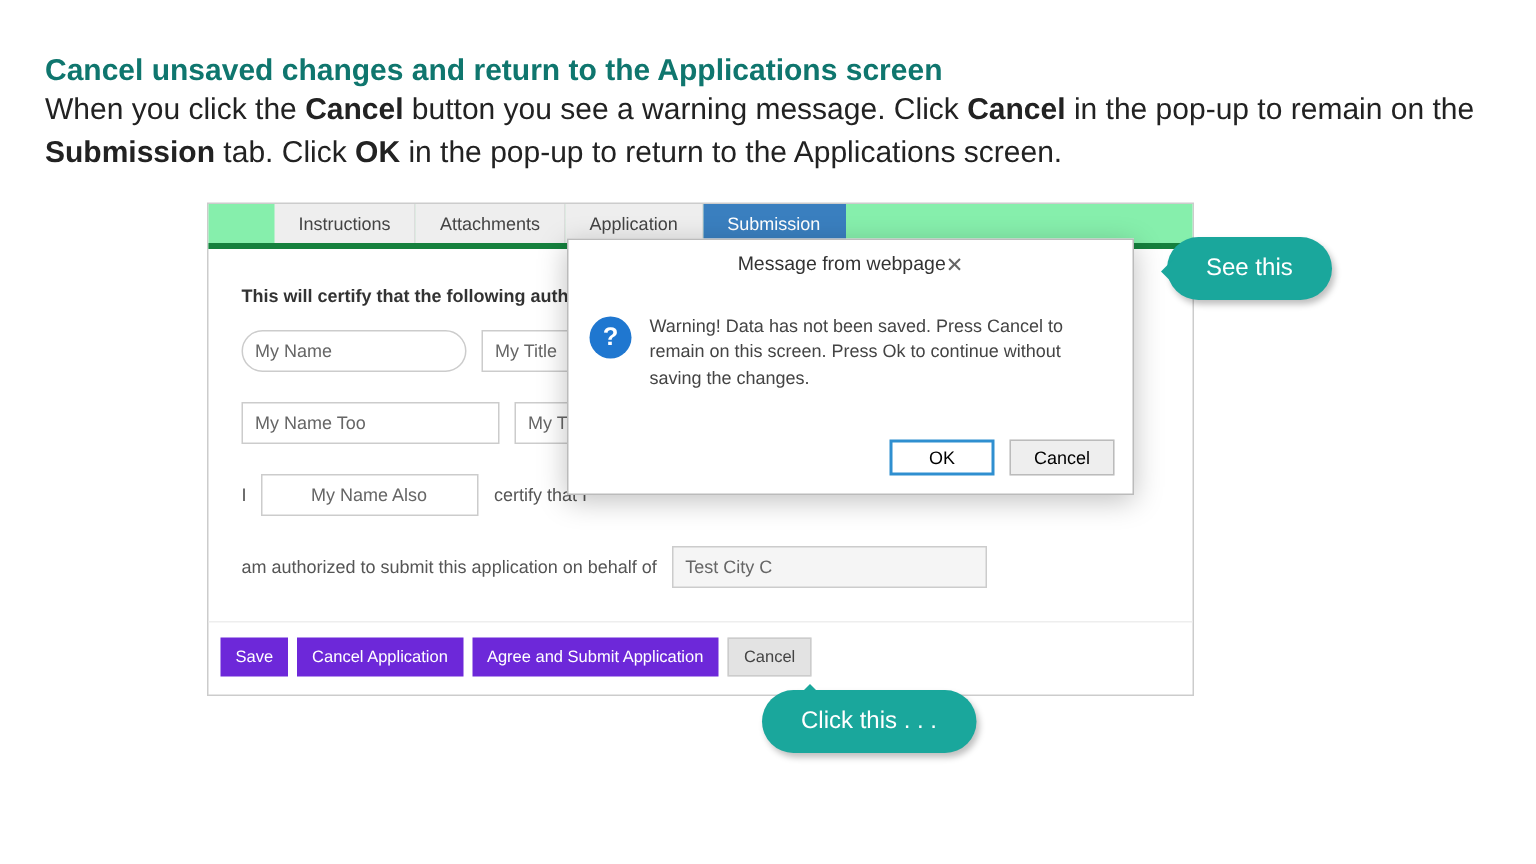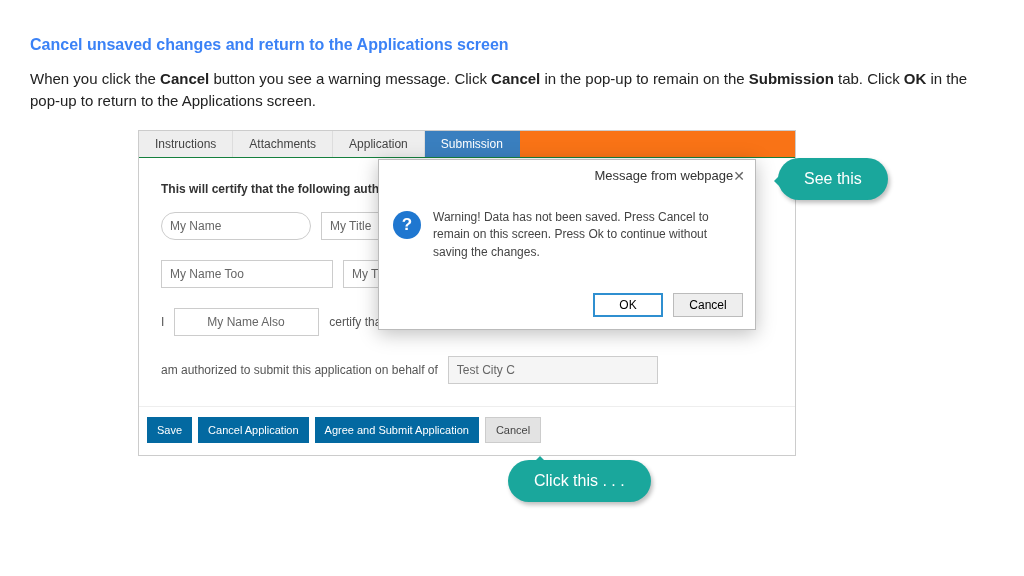--- a/index.html
+++ b/index.html
@@ -10,45 +10,45 @@
     height: 576px;
     font-family: Arial, Helvetica, sans-serif;
     font-size: 14px;
     color: #222;
     background: #fff;
     position: relative;
     overflow: hidden;
   }
   .wrap { padding: 36px 30px 0 30px; }
   .heading {
-    color: #3b82f6;
+    color: #0f766e;
     font-weight: 700;
-    font-size: 16px;
-    margin-bottom: 14px;
+    font-size: 20px;
   }
   .intro {
-    font-size: 15px;
+    font-size: 20px;
     line-height: 1.45;
     margin-bottom: 18px;
     max-width: 960px;
   }
   .intro b { font-weight: 700; }
 
   .app-frame {
     margin-left: 108px;
     width: 658px;
     border: 1px solid #ccc;
     background: #fff;
     position: relative;
   }
 
   .tabs {
     display: flex;
-    background: #f97316;
-    border-bottom: 1px solid #15803d;
+    background: #86efac;
+    border-bottom: 4px solid #15803d;
+    padding-left: 44px;
   }
   .tab {
     padding: 6px 16px;
     font-size: 12px;
     color: #444;
     border-right: 1px solid #ddd;
     background: #eee;
     cursor: pointer;
   }
   .tab.active {
@@ -82,21 +82,21 @@
   .w-name3 { width: 145px; padding-left: 32px; }
   .w-org  { width: 210px; background:#f5f5f5; }
 
   .btn-bar {
     display: flex;
     gap: 6px;
     padding: 10px 8px 12px 8px;
     border-top: 1px solid #eee;
   }
   .pbtn {
-    background: #0369a1;
+    background: #6d28d9;
     color: #fff;
     font-size: 11px;
     padding: 6px 10px;
     border: none;
     cursor: pointer;
   }
   .pbtn.gray {
     background: #e3e3e3;
     color: #444;
     border: 1px solid #ccc;
@@ -107,23 +107,23 @@
     position: absolute;
     left: 378px;
     top: 159px;
     width: 378px;
     background: #fff;
     border: 1px solid #bbb;
     box-shadow: 0 4px 18px rgba(0,0,0,0.25);
   }
   .modal-title {
     display: flex;
-    justify-content: flex-end;
+    justify-content: center;
     align-items: center;
-    padding: 8px 10px;
+    padding: 8px 0;
     font-size: 13px;
     color: #333;
   }
   .close-x {
     color: #666;
     font-size: 14px;
     line-height: 1;
     cursor: pointer;
   }
   .modal-body {

